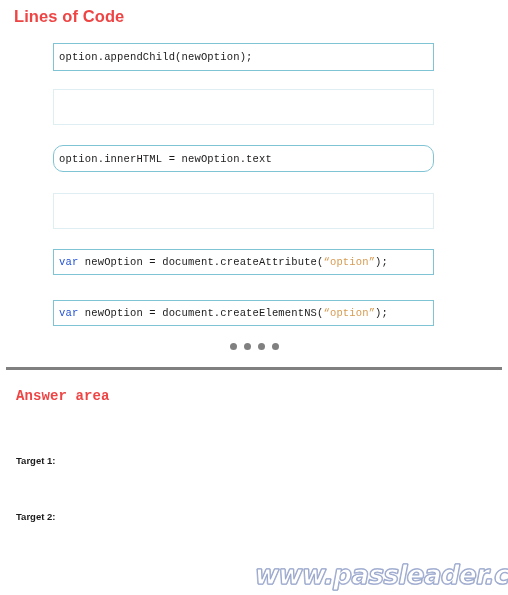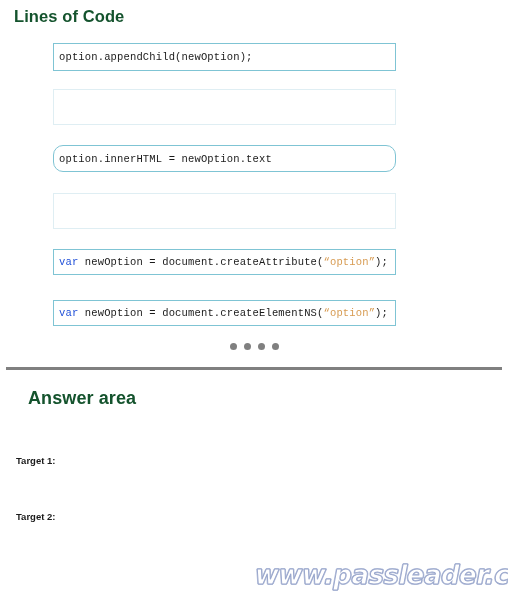--- a/index.html
+++ b/index.html
@@ -15,40 +15,41 @@
     overflow: hidden;
     font-family: "Liberation Sans", sans-serif;
     -webkit-font-smoothing: antialiased;
   }
 
   
   .section-heading {
     position: absolute;
     font-family: "Liberation Sans", sans-serif;
     font-weight: bold;
-    color: #14532d;
+    color: #ef4444;
     letter-spacing: 0.1px;
     white-space: nowrap;
   }
   #heading-lines-of-code {
     left: 14px;
     top: 7px;
     font-size: 16.5px;
   }
   #heading-answer-area {
-    left: 28px;
+    left: 16px;
     top: 388px;
-    font-size: 18px;
+    font-size: 14px;
+    font-family: Liberation Mono, monospace;
   }
 
   
   .code-box {
     position: absolute;
     left: 53px;
-    width: 343px;
+    width: 381px;
     box-sizing: border-box;
     background: #ffffff;
     border: 1px solid #7fc4d4;
     display: flex;
     align-items: center;
     padding-left: 5px;
     font-family: "Liberation Mono", "DejaVu Sans Mono", monospace;
     font-size: 10.5px;
     color: #1a1a1a;
     white-space: pre;

